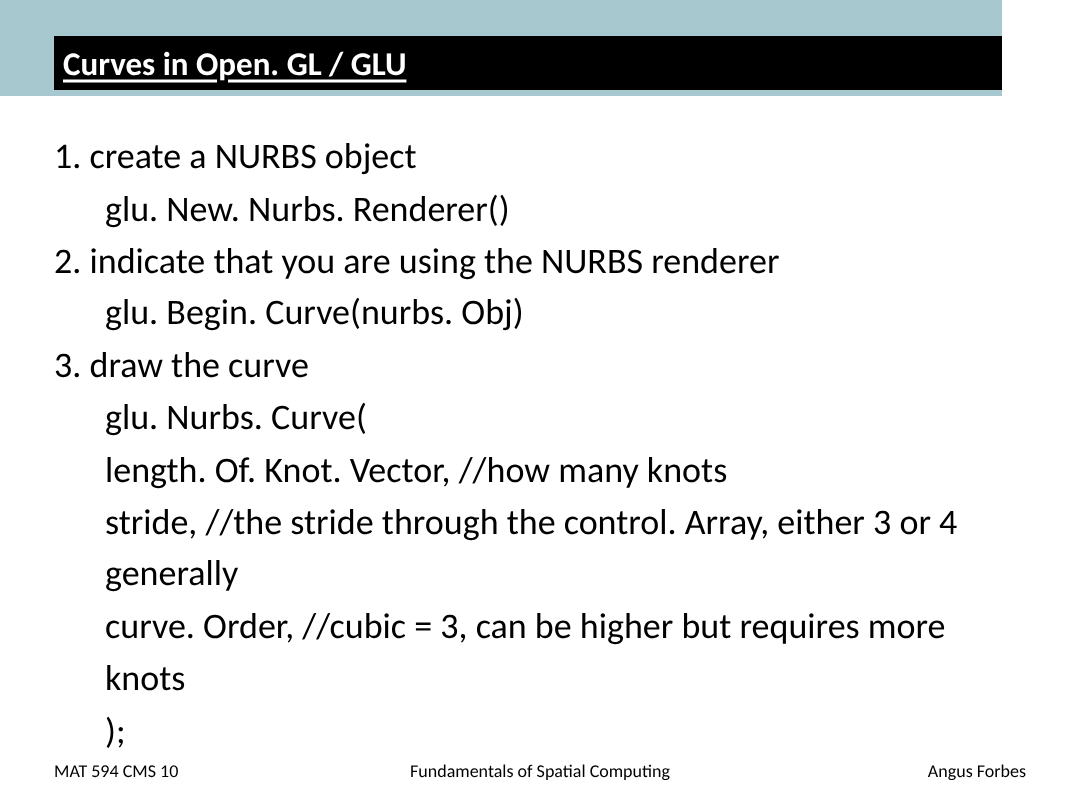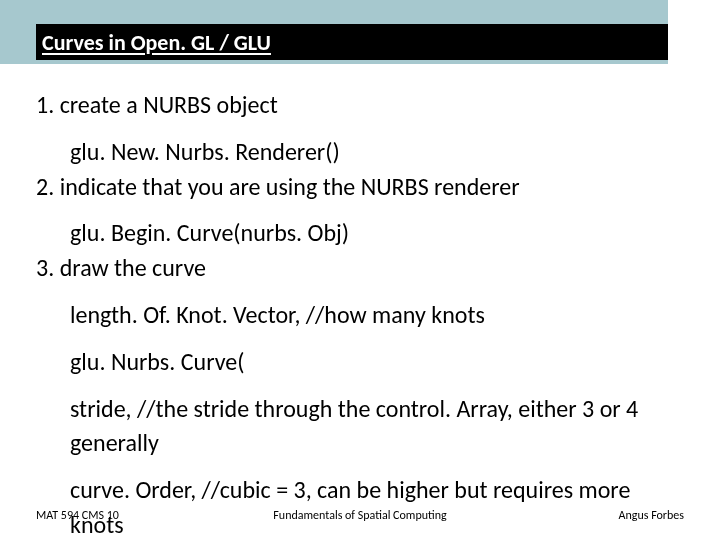--- a/index.html
+++ b/index.html
@@ -37,21 +37,20 @@
     text-underline-offset: 3px;
   }
   .content {
     padding: 24px 36px 0 36px;
     font-size: 24px;
     color: #000000;
     line-height: 1.45;
   }
   .indent {
     padding-left: 34px;
-    margin-top: 12px;
   }
   .footer {
     position: absolute;
     bottom: 18px;
     left: 0;
     width: 720px;
     display: flex;
     justify-content: space-between;
     padding: 0 36px;
     font-size: 12px;
@@ -69,22 +68,22 @@
     <span class="title-text">Curves in Open. GL / GLU</span>
   </div>
 </div>
 
 <div class="content" id="content">
     <div>1. create a NURBS object</div>
     <div class="indent">glu. New. Nurbs. Renderer()</div>
     <div>2. indicate that you are using the NURBS renderer</div>
     <div class="indent">glu. Begin. Curve(nurbs. Obj)</div>
     <div>3. draw the curve</div>
+    <div class="indent">glu. Nurbs. Curve(</div>
     <div class="indent">length. Of. Knot. Vector, //how many knots</div>
-    <div class="indent">glu. Nurbs. Curve(</div>
     <div class="indent">stride, //the stride through the control. Array, either 3 or 4 generally</div>
     <div class="indent">curve. Order, //cubic = 3, can be higher but requires more knots</div>
     <div class="indent">);</div>
   </div>
 
 <div class="footer">
   <div class="left">MAT 594 CMS 10</div>
   <div class="center">Fundamentals of Spatial Computing</div>
   <div class="right">Angus Forbes</div>
 </div>

